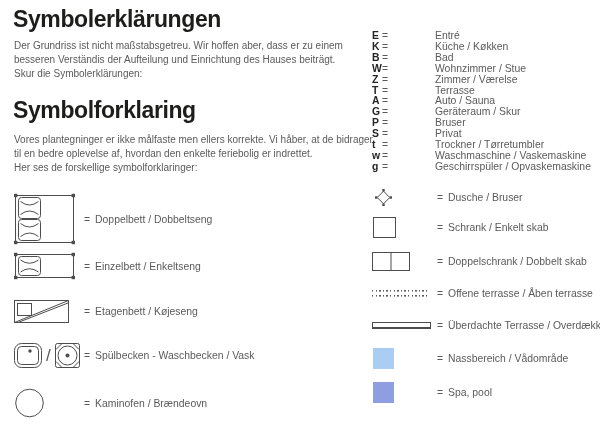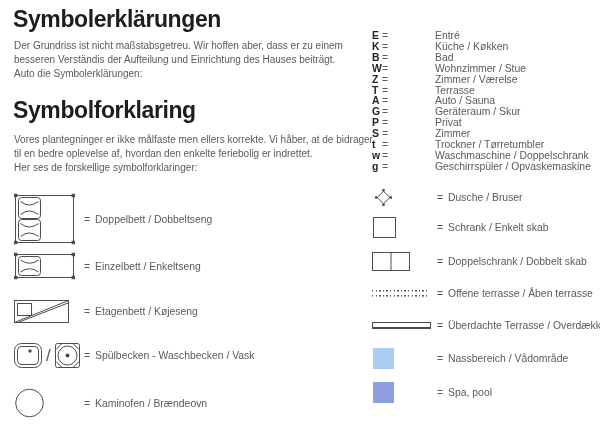--- a/index.html
+++ b/index.html
@@ -74,21 +74,21 @@
 </head>
 <body>
 
 <div class="page">
 
   <h1 class="h1" id="heading-de">Symbolerklärungen</h1>
 
   <div class="intro" id="intro-de">
     <div>Der Grundriss ist nicht maßstabsgetreu. Wir hoffen aber, dass er zu einem</div>
     <div>besseren Verständis der Aufteilung und Einrichtung des Hauses beiträgt.</div>
-    <div>Auto die Symbolerklärungen:</div>
+    <div>Skur die Symbolerklärungen:</div>
   </div>
 
   <h1 class="h1" id="heading-da">Symbolforklaring</h1>
 
   <div class="intro" id="intro-da">
     <div>Vores plantegninger er ikke målfaste men ellers korrekte. Vi håber, at de bidrager</div>
     <div>til en bedre oplevelse af, hvordan den enkelte feriebolig er indrettet.</div>
     <div>Her ses de forskellige symbolforklaringer:</div>
   </div>
 
@@ -218,36 +218,36 @@
         <span class="letter-lbl">Auto / Sauna</span>
       </div>
     <div class="letter-row">
         <span class="letter-key">G</span>
         <span class="letter-eq">=</span>
         <span class="letter-lbl">Geräteraum / Skur</span>
       </div>
     <div class="letter-row">
         <span class="letter-key">P</span>
         <span class="letter-eq">=</span>
+        <span class="letter-lbl">Bruser</span>
+      </div>
+    <div class="letter-row">
+        <span class="letter-key">S</span>
+        <span class="letter-eq">=</span>
         <span class="letter-lbl">Privat</span>
       </div>
     <div class="letter-row">
-        <span class="letter-key">S</span>
-        <span class="letter-eq">=</span>
-        <span class="letter-lbl">Zimmer</span>
-      </div>
-    <div class="letter-row">
         <span class="letter-key">t</span>
         <span class="letter-eq">=</span>
         <span class="letter-lbl">Trockner / Tørretumbler</span>
       </div>
     <div class="letter-row">
         <span class="letter-key">w</span>
         <span class="letter-eq">=</span>
-        <span class="letter-lbl">Waschmaschine / Doppelschrank</span>
+        <span class="letter-lbl">Waschmaschine / Vaskemaskine</span>
       </div>
     <div class="letter-row">
         <span class="letter-key">g</span>
         <span class="letter-eq">=</span>
         <span class="letter-lbl">Geschirrspüler / Opvaskemaskine</span>
       </div>
   </div>
 
   <div class="rrow" id="rrow-0">
     <span class="sym">

